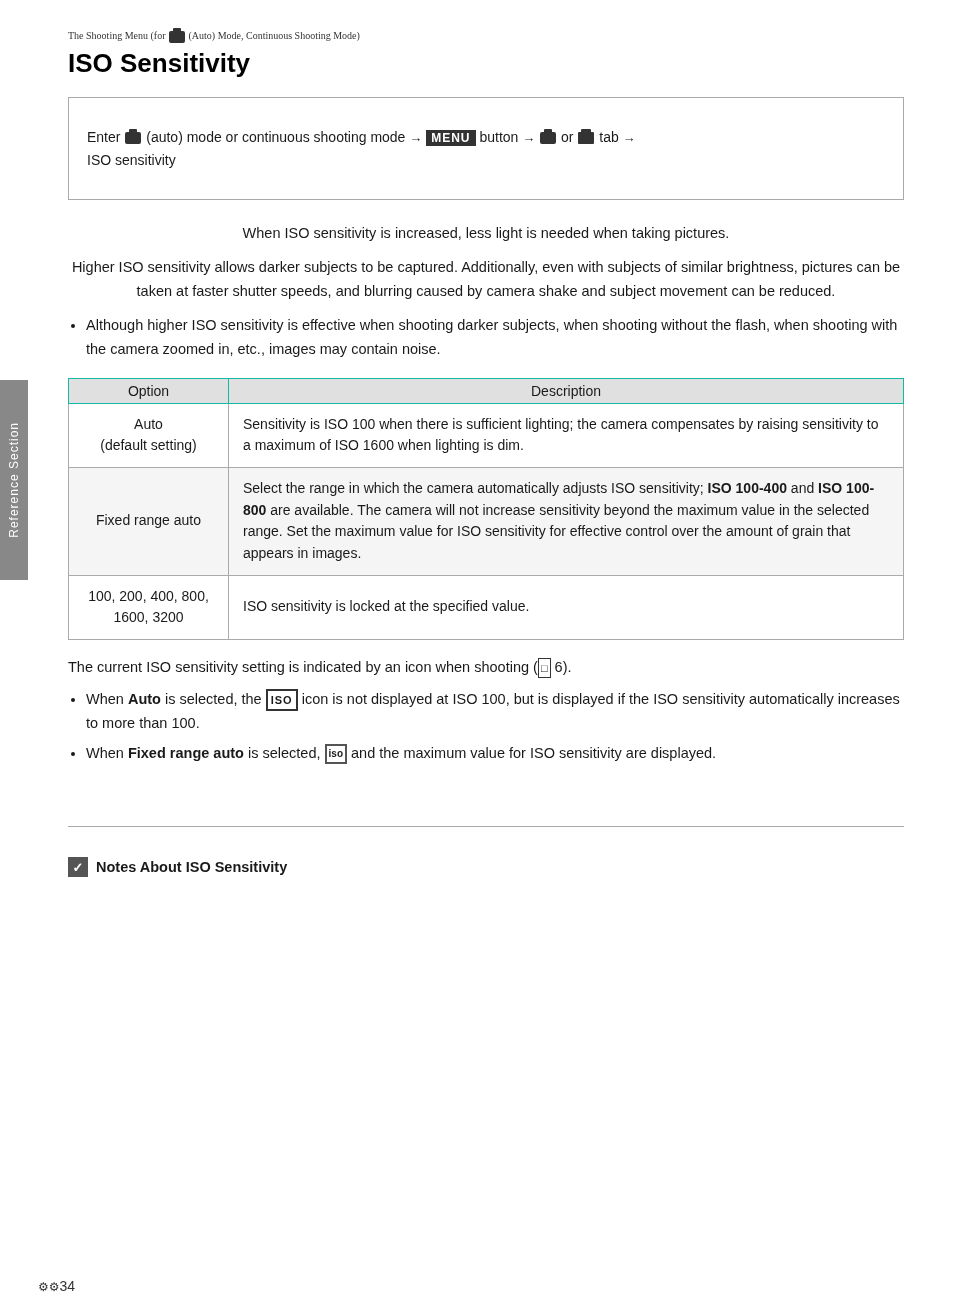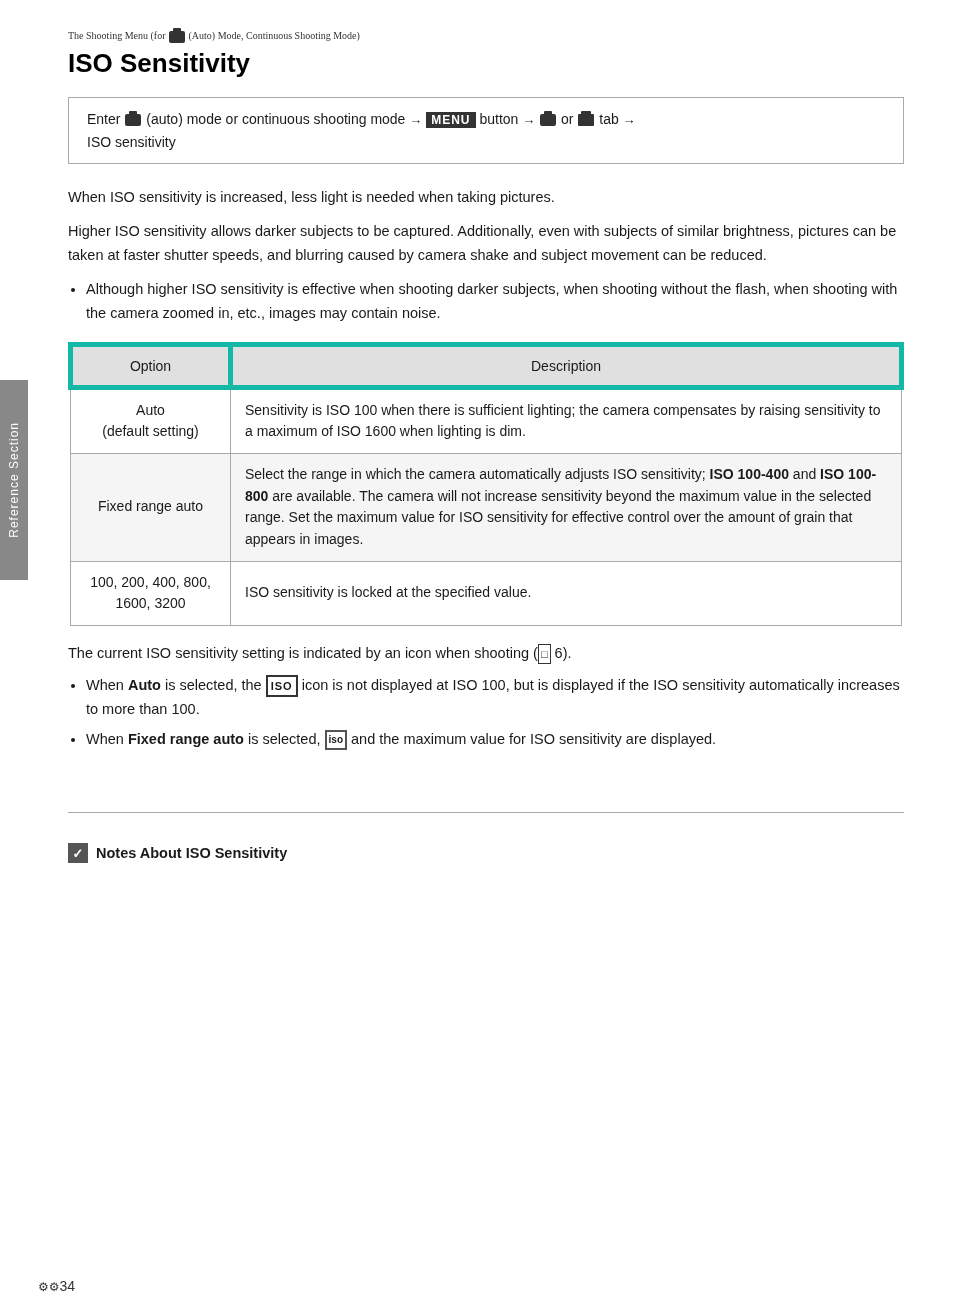--- a/index.html
+++ b/index.html
@@ -54,21 +54,21 @@
     .page-title {
       font-size: 26px;
       font-weight: bold;
       color: #000;
       margin-bottom: 18px;
       font-family: Arial, sans-serif;
     }
     
     .info-box {
       border: 1px solid #aaa;
-      padding: 10px 18px;
+      padding: 28px 18px;
       margin-bottom: 22px;
       font-family: Arial, sans-serif;
       font-size: 14px;
       line-height: 1.6;
     }
     .info-box .arrow {
       font-size: 13px;
     }
     .menu-btn {
       font-weight: bold;
@@ -119,20 +119,21 @@
       background: #333;
       border-radius: 1px 1px 0 0;
     }
     
     .body-text {
       font-family: Arial, sans-serif;
       font-size: 14.5px;
       line-height: 1.65;
       color: #1a1a1a;
       margin-bottom: 10px;
+      text-align: center;
     }
     .bullet-list {
       margin: 2px 0 16px 18px;
       font-family: Arial, sans-serif;
       font-size: 14.5px;
       line-height: 1.65;
     }
     .bullet-list li {
       list-style: disc;
       margin-bottom: 6px;
@@ -142,22 +143,22 @@
       width: 100%;
       border-collapse: collapse;
       margin: 16px 0;
       font-family: Arial, sans-serif;
       font-size: 14px;
     }
     .iso-table thead tr {
       background: #e0e0e0;
     }
     .iso-table th {
-      border: 5px solid #14b8a6;
-      padding: 11px 14px;
+      border: 1px solid #14b8a6;
+      padding: 4px 14px;
       font-weight: normal;
       text-align: center;
     }
     .iso-table td {
       border: 1px solid #aaa;
       padding: 10px 14px;
       vertical-align: middle;
       line-height: 1.55;
     }
     .iso-table td:first-child {

